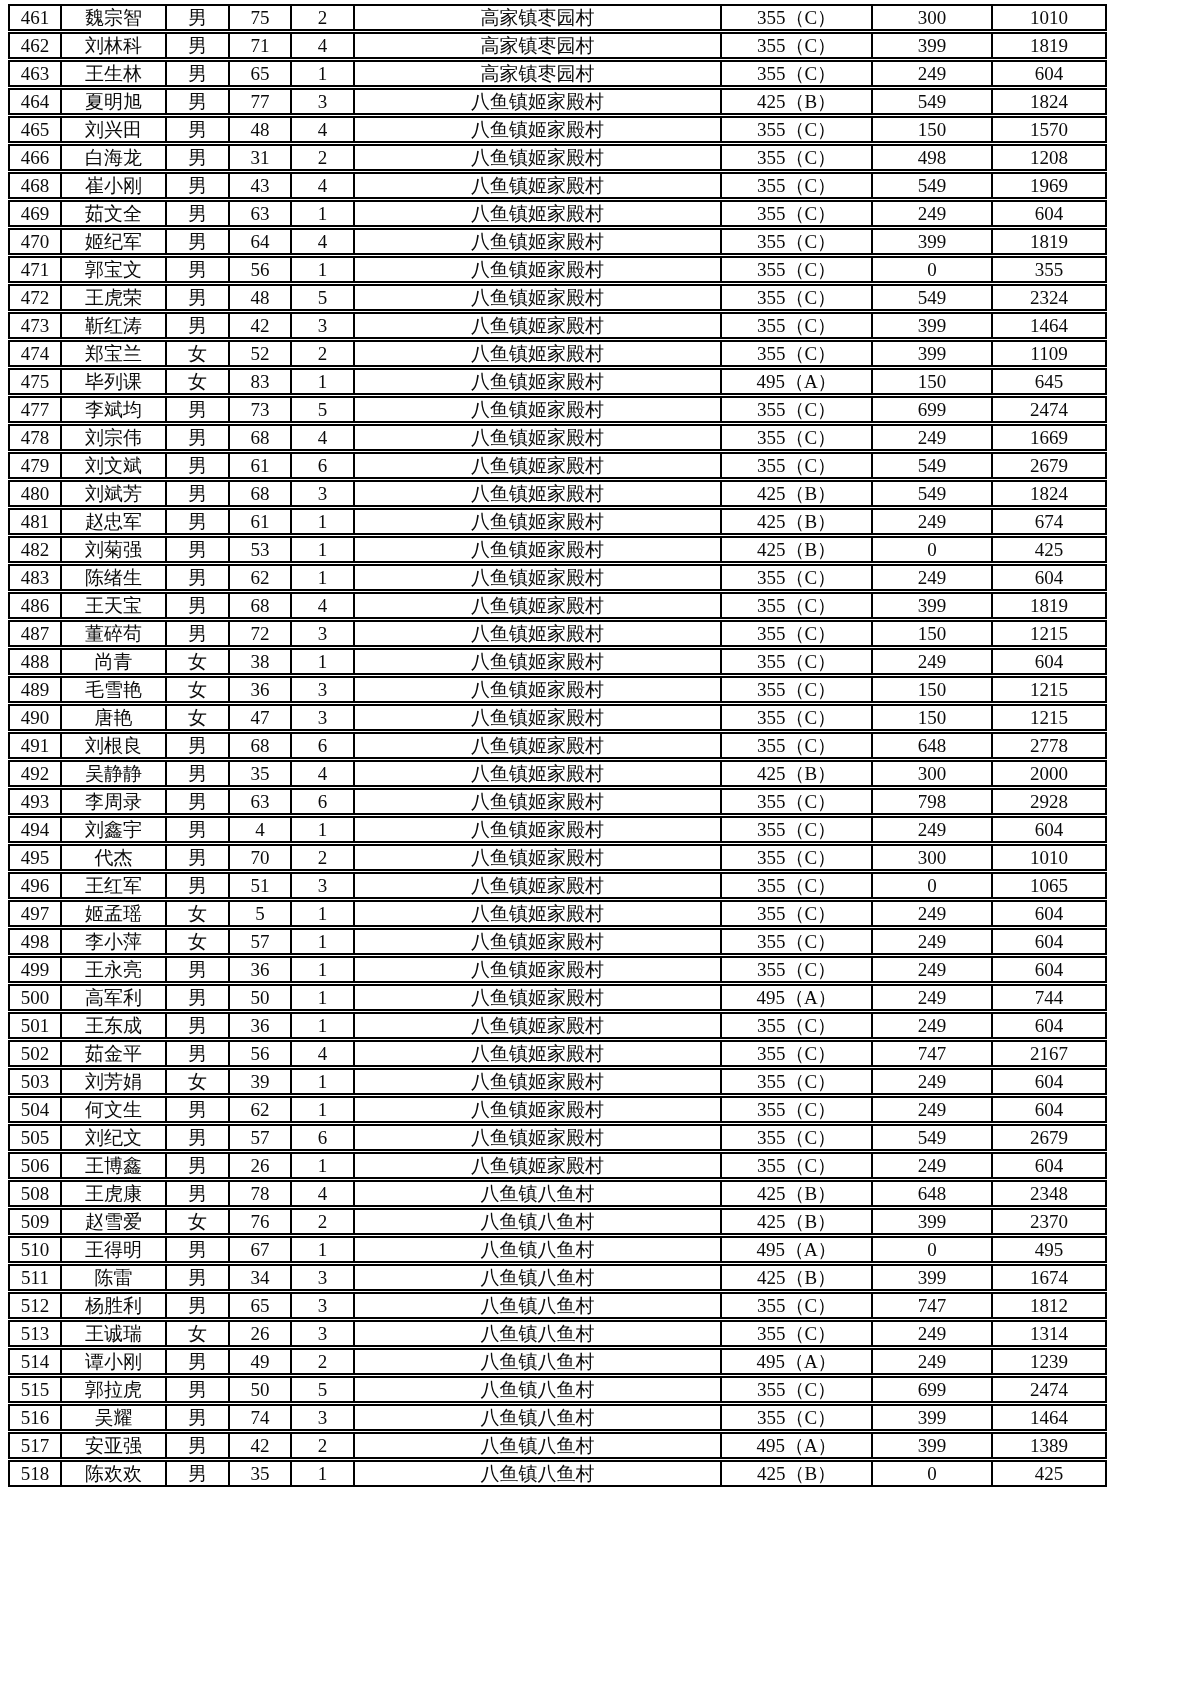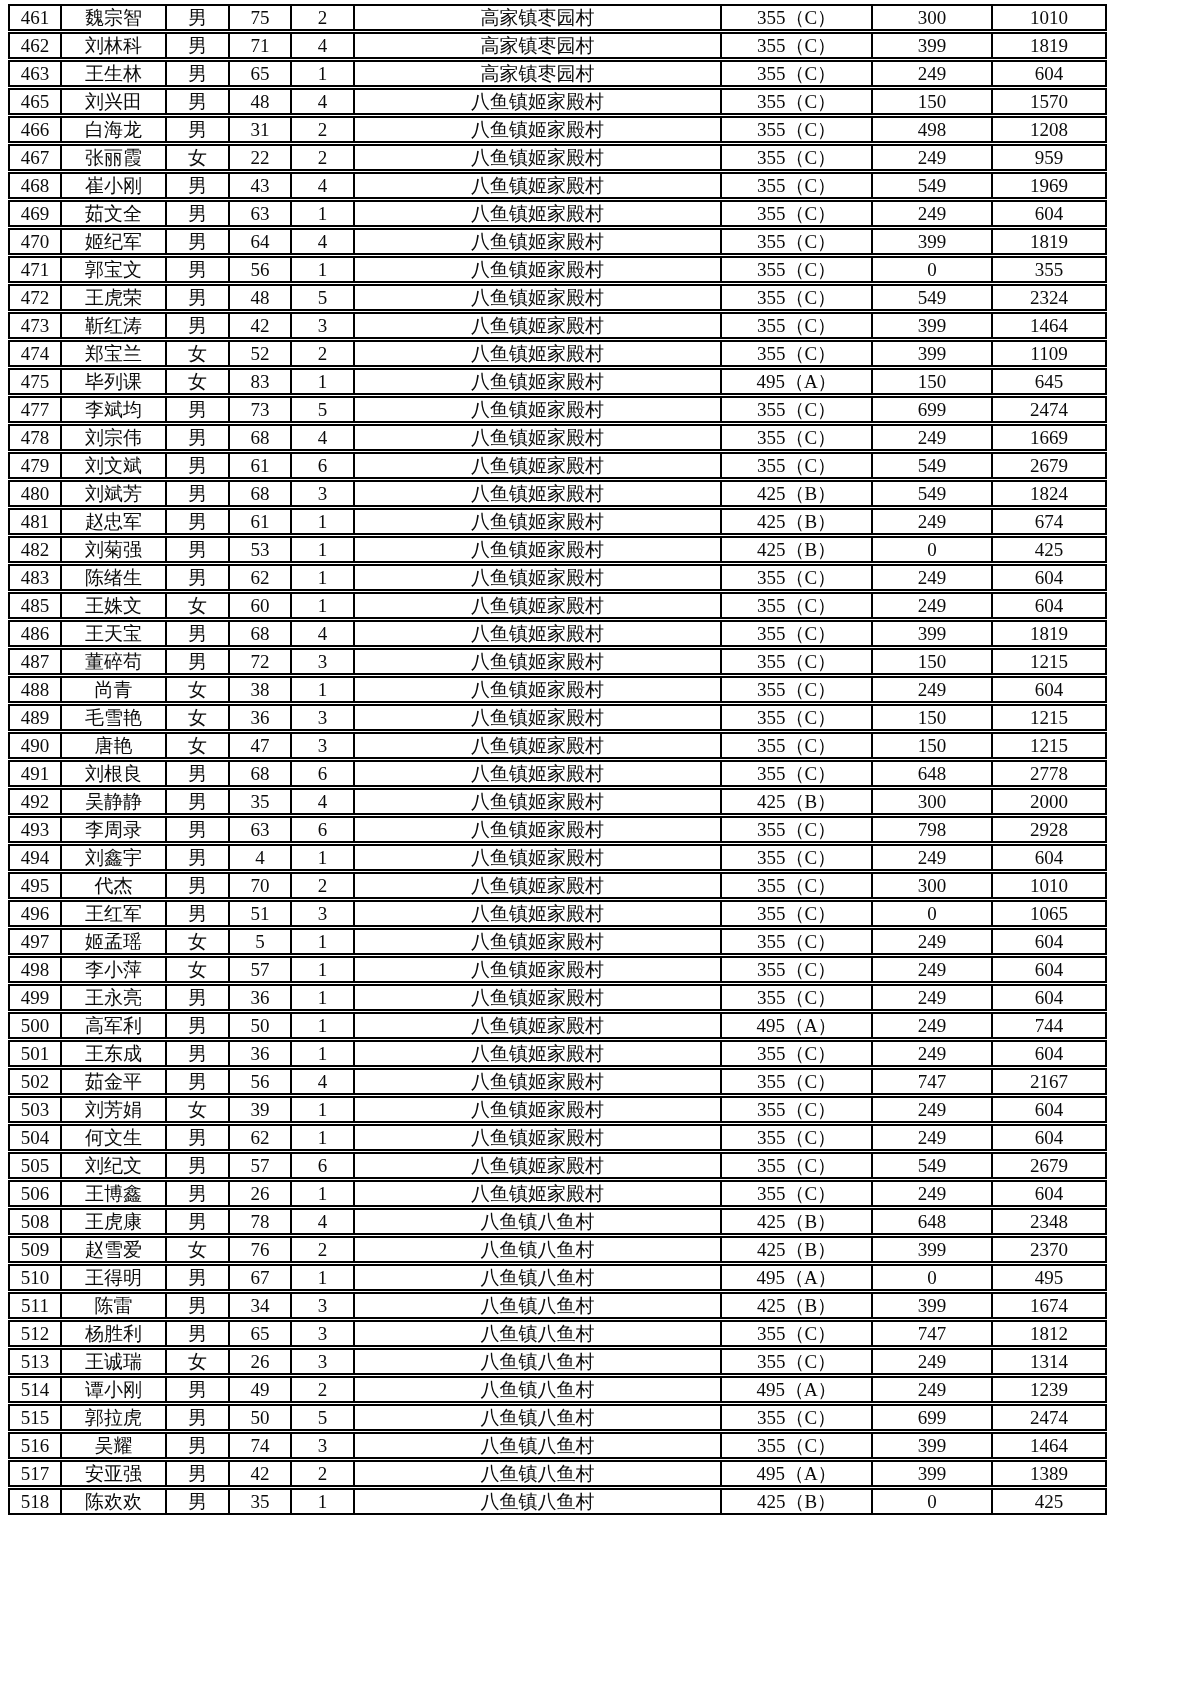--- a/index.html
+++ b/index.html
@@ -88,51 +88,51 @@
           <td>王生林</td>
           <td>男</td>
           <td>65</td>
           <td>1</td>
           <td>高家镇枣园村</td>
           <td>355（C）</td>
           <td>249</td>
           <td>604</td>
         </tr>
         <tr>
+          <td>464</td>
+          <td>夏明旭</td>
+          <td>男</td>
+          <td>77</td>
+          <td>3</td>
+          <td>八鱼镇姬家殿村</td>
+          <td>425（B）</td>
+          <td>549</td>
+          <td>1824</td>
+        </tr>
+        <tr>
           <td>465</td>
           <td>刘兴田</td>
           <td>男</td>
           <td>48</td>
           <td>4</td>
           <td>八鱼镇姬家殿村</td>
           <td>355（C）</td>
           <td>150</td>
           <td>1570</td>
         </tr>
         <tr>
           <td>466</td>
           <td>白海龙</td>
           <td>男</td>
           <td>31</td>
           <td>2</td>
           <td>八鱼镇姬家殿村</td>
           <td>355（C）</td>
           <td>498</td>
           <td>1208</td>
-        </tr>
-        <tr>
-          <td>467</td>
-          <td>张丽霞</td>
-          <td>女</td>
-          <td>22</td>
-          <td>2</td>
-          <td>八鱼镇姬家殿村</td>
-          <td>355（C）</td>
-          <td>249</td>
-          <td>959</td>
         </tr>
         <tr>
           <td>468</td>
           <td>崔小刚</td>
           <td>男</td>
           <td>43</td>
           <td>4</td>
           <td>八鱼镇姬家殿村</td>
           <td>355（C）</td>
           <td>549</td>
@@ -279,31 +279,20 @@
           <td>八鱼镇姬家殿村</td>
           <td>425（B）</td>
           <td>0</td>
           <td>425</td>
         </tr>
         <tr>
           <td>483</td>
           <td>陈绪生</td>
           <td>男</td>
           <td>62</td>
-          <td>1</td>
-          <td>八鱼镇姬家殿村</td>
-          <td>355（C）</td>
-          <td>249</td>
-          <td>604</td>
-        </tr>
-        <tr>
-          <td>485</td>
-          <td>王姝文</td>
-          <td>女</td>
-          <td>60</td>
           <td>1</td>
           <td>八鱼镇姬家殿村</td>
           <td>355（C）</td>
           <td>249</td>
           <td>604</td>
         </tr>
         <tr>
           <td>486</td>
           <td>王天宝</td>
           <td>男</td>

